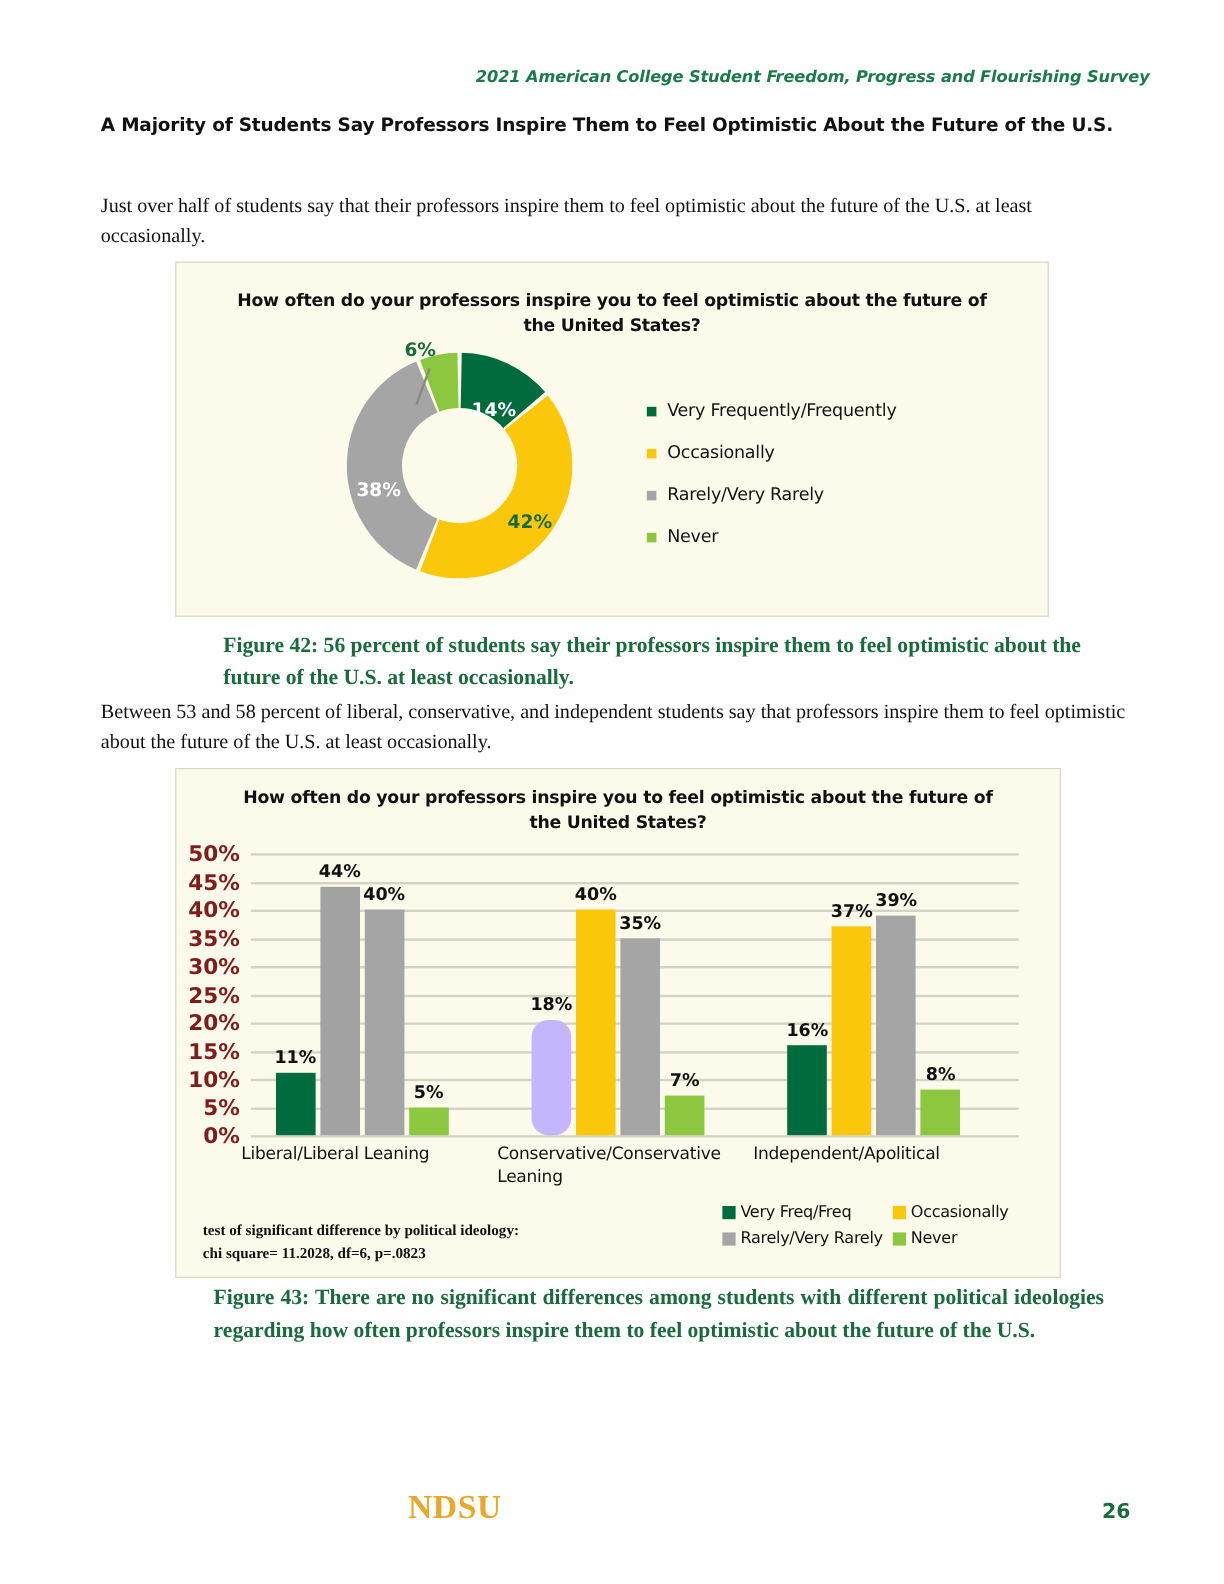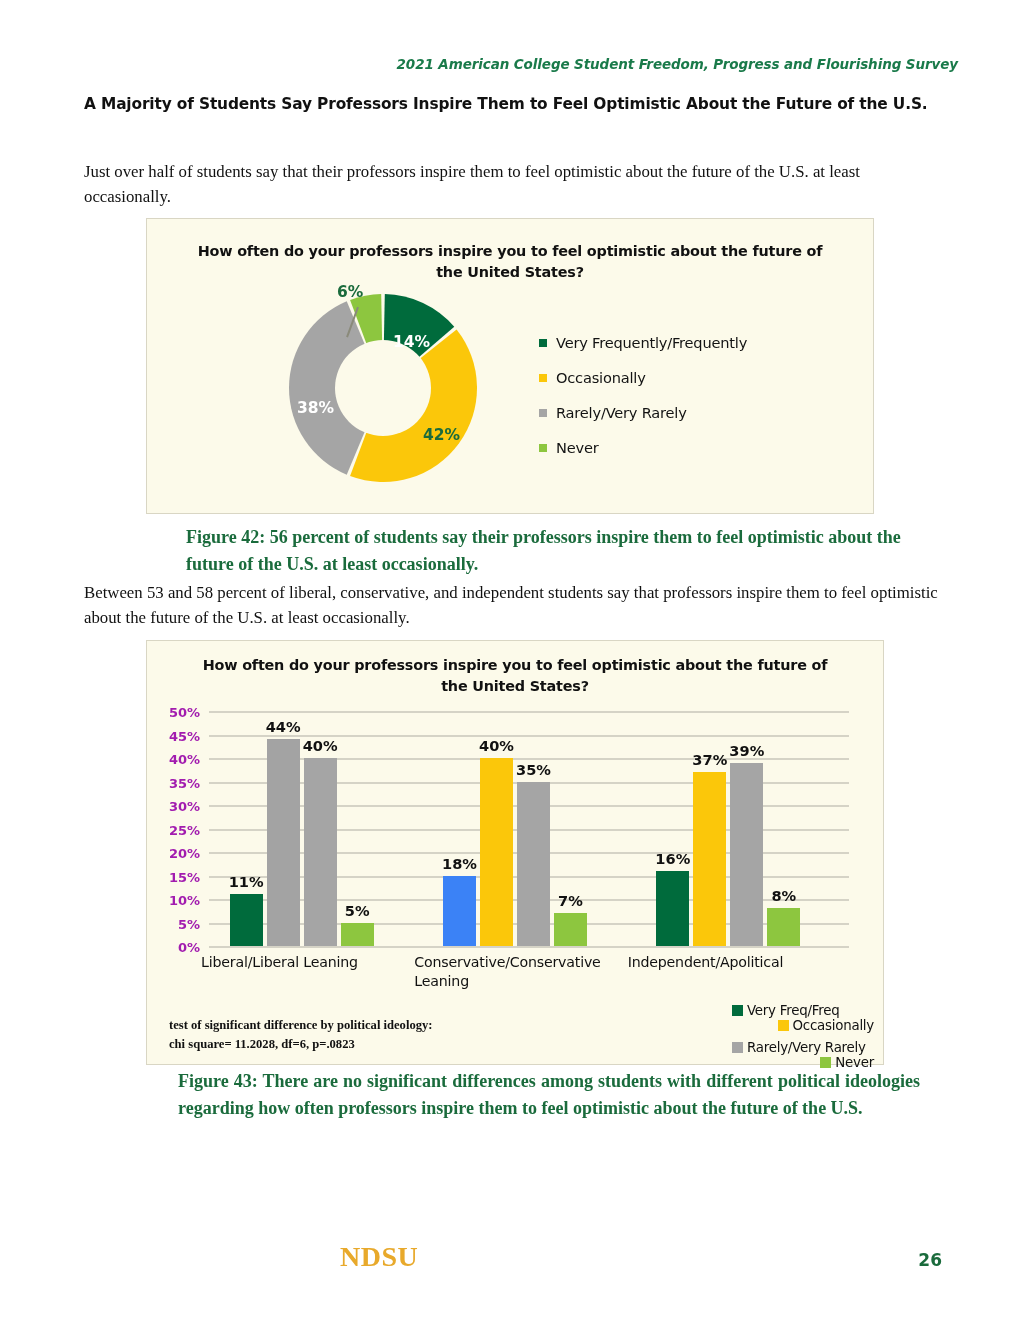--- a/index.html
+++ b/index.html
@@ -163,22 +163,22 @@
     height: 2px;
     background: #d5d3c6;
   }
   .axis-tick {
     position: absolute;
     right: 100%;
     margin-right: 9px;
     transform: translateY(-50%);
     font-family: "DejaVu Sans", sans-serif;
     font-weight: bold;
-    font-size: 13px;
-    color: #a21caf;
+    font-size: 18px;
+    color: #7f1d1d;
     white-space: nowrap;
   }
   .grid-line .axis-tick { top: 1px; }
 
   .bars-layer {
     position: absolute;
     left: 0; bottom: 0;
     width: 100%;
     height: 100%;
   }
@@ -215,21 +215,21 @@
     letter-spacing: -0.2px;
   }
 
   
   .bar-legend {
     position: absolute;
     left: 455px;
     top: 362px;
     width: 272px;
   }
-  .blg-row { display: flex; align-items: flex-end; margin-bottom: 7px; flex-direction: column; }
+  .blg-row { display: flex; align-items: flex-start; margin-bottom: 7px; }
   .blg-item { display: flex; align-items: center; }
   .blg-swatch { width: 11px; height: 11px; margin-right: 4px; flex: 0 0 auto; }
   .blg-text {
     font-family: "DejaVu Sans", sans-serif;
     font-size: 13.4px;
     color: #111111;
     letter-spacing: -0.25px;
     white-space: nowrap;
   }
 
@@ -379,21 +379,21 @@
         </div>
         <div class="bar" style="left: 57.6667px; width: 33px; height: 206.8px; background: #a3a3a3;">
           <span class="bar-value">44%</span>
         </div>
         <div class="bar" style="left: 94.6667px; width: 33px; height: 188px; background: rgb(165, 165, 165);">
           <span class="bar-value">40%</span>
         </div>
         <div class="bar" style="left: 131.667px; width: 33px; height: 23.5px; background: rgb(141, 198, 63);">
           <span class="bar-value">5%</span>
         </div>
-        <div class="bar" style="left: 234px; width: 33px; height: 70px; background: #3b82f6;">
+        <div class="bar" style="left: 234px; width: 33px; height: 96px; background: #c4b5fd; border-radius: 14px;">
           <span class="bar-value">18%</span>
         </div>
         <div class="bar" style="left: 271px; width: 33px; height: 188px; background: rgb(251, 199, 10);">
           <span class="bar-value">40%</span>
         </div>
         <div class="bar" style="left: 308px; width: 33px; height: 164.5px; background: rgb(165, 165, 165);">
           <span class="bar-value">35%</span>
         </div>
         <div class="bar" style="left: 345px; width: 33px; height: 32.9px; background: rgb(141, 198, 63);">
           <span class="bar-value">7%</span>

